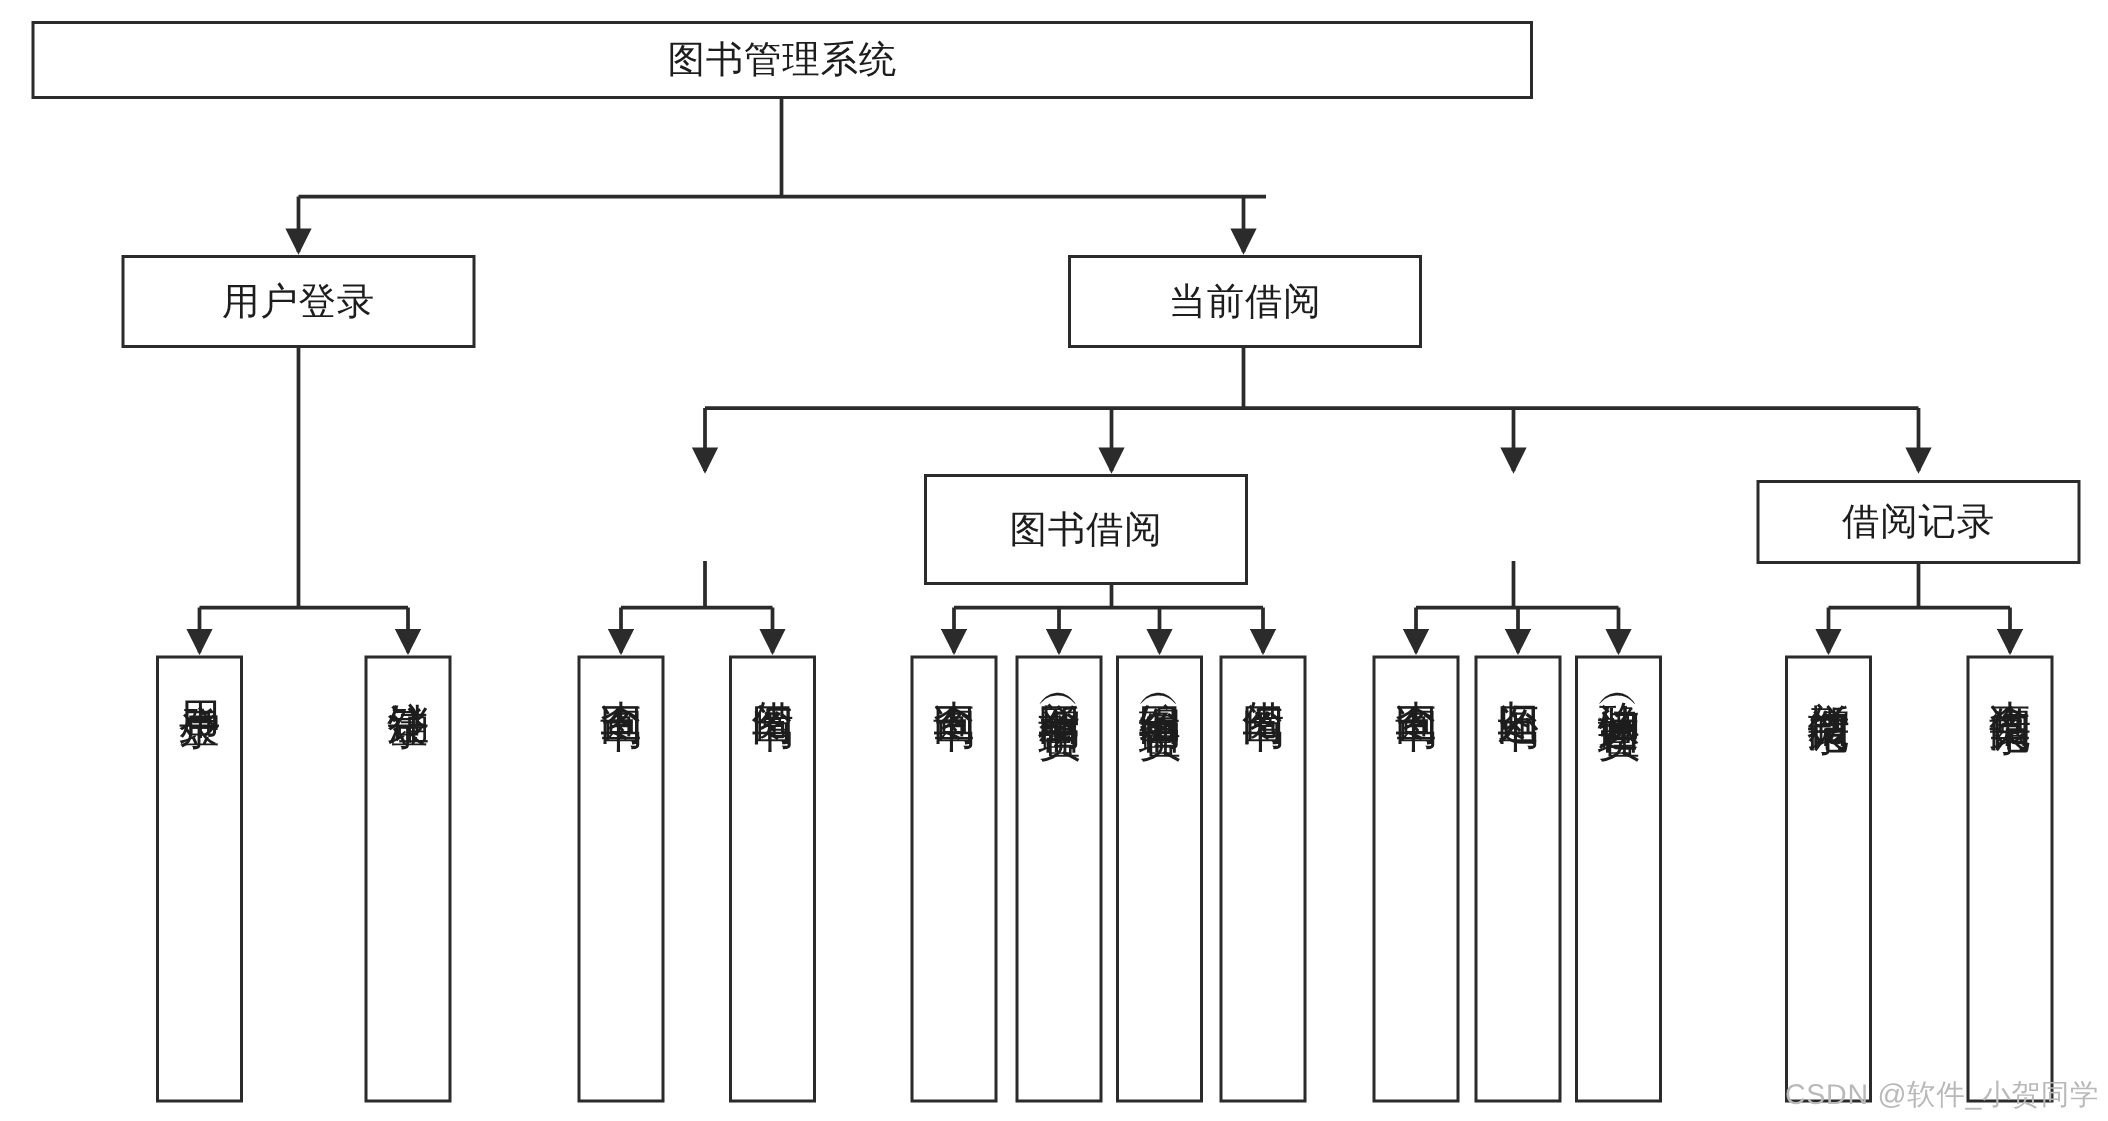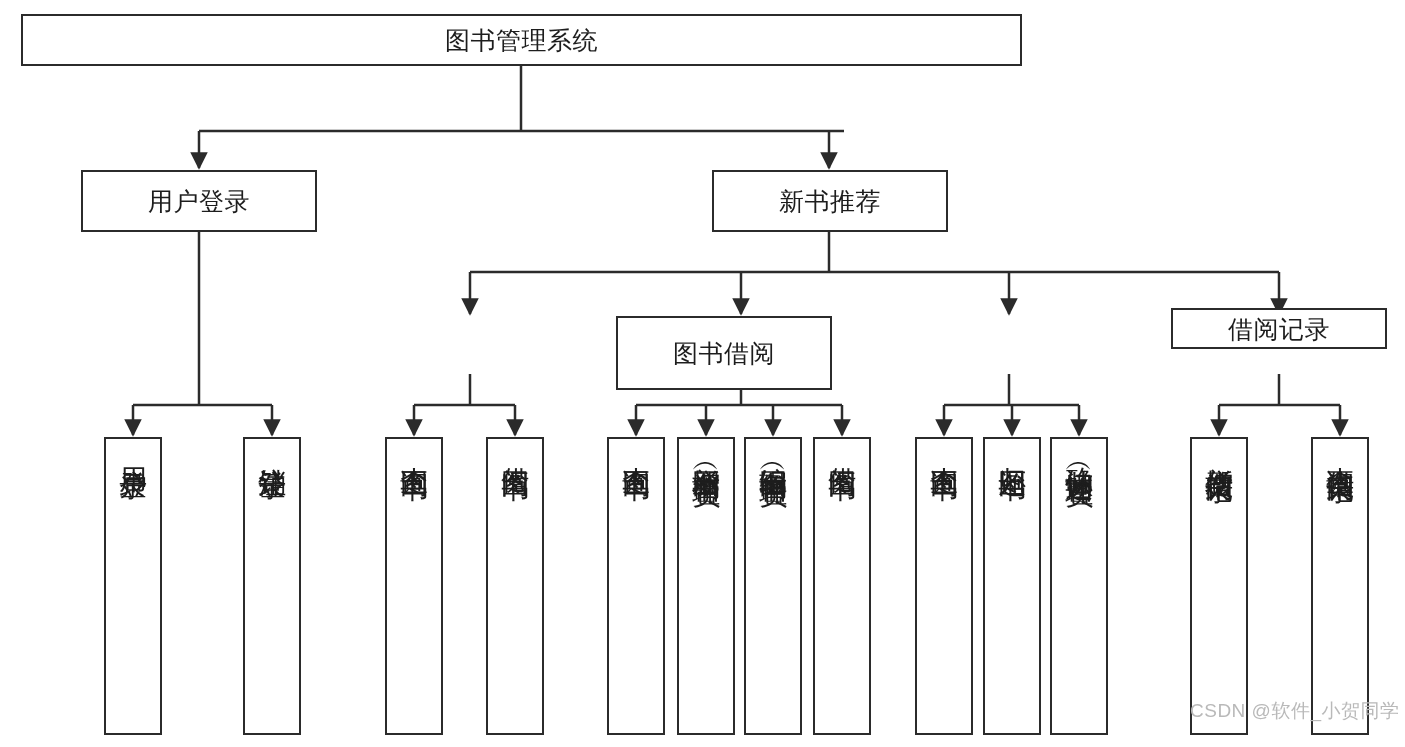--- a/index.html
+++ b/index.html
@@ -119,27 +119,27 @@
   </svg>
 
   <div class="node-box horiz" style="left:21px; top:14px; width:1001px; height:52px;">
     <span class="node-label">图书管理系统</span>
   </div>
 
   <div class="node-box horiz" style="left:81px; top:170px; width:236px; height:62px;">
     <span class="node-label">用户登录</span>
   </div>
   <div class="node-box horiz" style="left:712px; top:170px; width:236px; height:62px;">
-    <span class="node-label">新书推荐</span>
+    <span class="node-label">当前借阅</span>
   </div>
 
   <div class="node-box horiz" style="left:616px; top:316px; width:216px; height:74px;">
     <span class="node-label">图书借阅</span>
   </div>
-  <div class="node-box horiz" style="left:1171px; top:308px; width:216px; height:41px;">
+  <div class="node-box horiz" style="left:1171px; top:320px; width:216px; height:56px;">
     <span class="node-label">借阅记录</span>
   </div>
 
   <div class="node-box vert" style="left:104px; top:437px; width:58px; height:298px;">
     <span class="node-label">用户登录</span>
   </div>
   <div class="node-box vert" style="left:243px; top:437px; width:58px; height:298px;">
     <span class="node-label">注销登录</span>
   </div>
   <div class="node-box vert" style="left:385px; top:437px; width:58px; height:298px;">
@@ -169,15 +169,15 @@
   <div class="node-box vert" style="left:1050px; top:437px; width:58px; height:298px;">
     <span class="node-label">确认归还（管理员）</span>
   </div>
   <div class="node-box vert" style="left:1190px; top:437px; width:58px; height:298px;">
     <span class="node-label">新增借阅记录</span>
   </div>
   <div class="node-box vert" style="left:1311px; top:437px; width:58px; height:298px;">
     <span class="node-label">查询借阅记录</span>
   </div>
 
-  <div class="watermark" style="left:1190px; top:698px;text-align:right;">CSDN @软件_小贺同学</div>
+  <div class="watermark" style="left:1190px; top:717px;text-align:right;">CSDN @软件_小贺同学</div>
 
 </div>
 
 </body></html>

